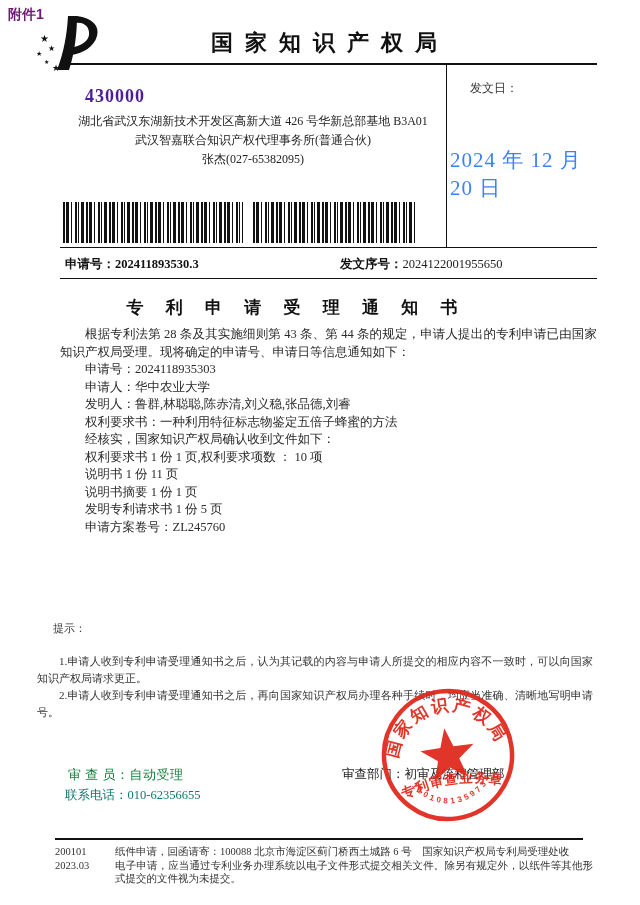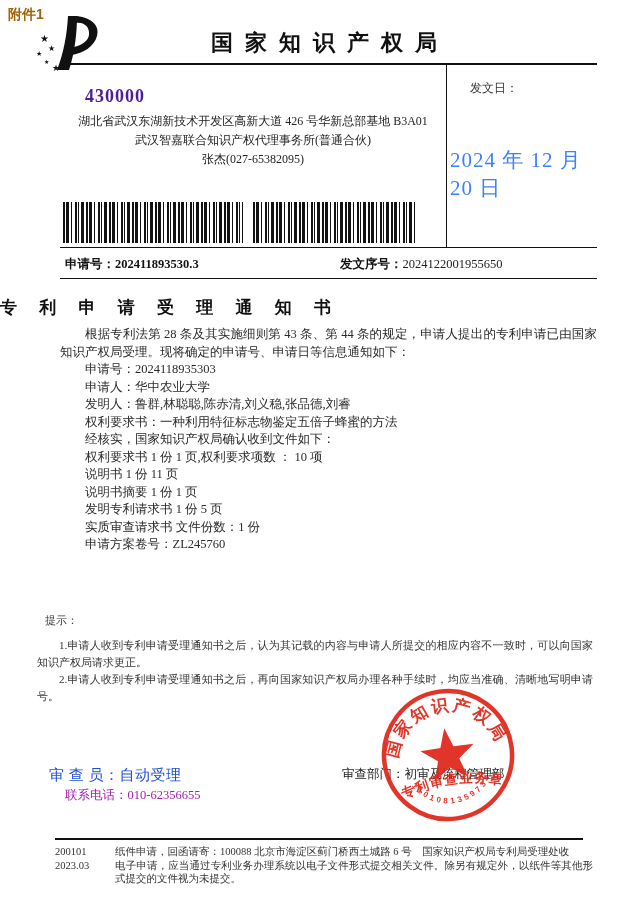--- a/index.html
+++ b/index.html
@@ -4,21 +4,21 @@
 <style>
   html,body{margin:0;padding:0;background:#888;}
   .page{
     position:relative;width:640px;height:905px;background:#ffffff;
     font-family:"Liberation Serif","DejaVu Serif",serif;color:#222;
     margin:0 auto;overflow:hidden;
   }
   .abs{position:absolute;}
   
   .attachment{left:8px;top:6px;font-family:"Liberation Sans","DejaVu Sans",sans-serif;
-    font-weight:bold;font-size:14px;color:#a16207;}
+    font-weight:bold;font-size:14px;color:#701a75;}
   .logo{left:28px;top:14px;width:72px;height:58px;}
   .agency-title{left:0;top:28px;width:660px;text-align:center;font-size:22px;
     letter-spacing:12px;font-weight:600;color:#111;}
   .rule{background:#111;height:1.5px;}
   .rule-top{left:60px;top:63px;width:537px;}
   .vdiv{left:446px;top:63px;width:1.2px;height:185px;background:#111;}
   
   .postal{left:85px;top:86px;font-size:18px;font-weight:bold;letter-spacing:1px;color:#4c1d95;}
   .addr-wrap{left:60px;top:112px;width:386px;text-align:center;font-size:12px;
     line-height:19px;color:#222;}
@@ -33,34 +33,34 @@
       #121212 15px 16px,#fff 16px 18px,#121212 18px 21px,#fff 21px 23px);}
   .bc1{left:63px;width:180px;}
   .bc2{left:253px;width:162px;}
   .rule-bc{left:60px;top:247px;width:537px;height:1.2px;}
   
   .ref-left{left:65px;top:256px;font-size:12.5px;font-weight:bold;color:#111;}
   .ref-right{left:340px;top:256px;font-size:12.5px;color:#222;}
   .ref-right b{font-weight:bold;color:#111;}
   .rule-ref{left:60px;top:278px;width:537px;height:1.2px;}
   
-  .doc-title{left:0;top:296px;width:593px;font-size:17px;
+  .doc-title{left:0;top:296px;width:593px;text-align:center;font-size:17px;
     font-weight:600;letter-spacing:9px;color:#111;}
   
   .body-text{left:60px;top:326px;width:537px;font-size:12.5px;line-height:17.5px;
     color:#2a2a2a;text-align:justify;}
   .body-text p{margin:0;text-indent:2em;}
   .detail{margin:0;text-indent:2em;}
   
   .hints{left:37px;top:604px;width:556px;font-size:11px;line-height:17px;color:#333;}
   .hints .h-item{margin:0;text-indent:2em;text-align:justify;}
-  .hints .h-label{margin:8px;}
+  .hints .h-label{margin:16px;}
   
-  .sig-examiner{left:49px;top:766px;font-size:15px;color:#1d4ed8;letter-spacing:.5px;}
-  .sig-phone{left:65px;top:787px;font-size:12.5px;color:#a21caf;}
+  .sig-examiner{left:68px;top:766px;font-size:13px;color:#15803d;letter-spacing:.5px;}
+  .sig-phone{left:65px;top:787px;font-size:12.5px;color:#0f766e;}
   .sig-dept{left:342px;top:766px;font-size:12.5px;color:#222;}
   
   .seal{left:377px;top:684px;width:142px;height:142px;transform:rotate(-8deg);opacity:.92;}
   
   .rule-foot{left:55px;top:838px;width:528px;height:2px;background:#111;}
   .foot-codes{left:55px;top:845px;font-size:10.5px;line-height:13.5px;color:#333;}
   .foot-text{left:115px;top:845px;width:478px;font-size:10.5px;line-height:13.5px;
     color:#333;text-align:justify;}
   .foot-text p{margin:0;}
 </style>
@@ -110,21 +110,20 @@
     <p>根据专利法第 28 条及其实施细则第 43 条、第 44 条的规定，申请人提出的专利申请已由国家知识产权局受理。现将确定的申请号、申请日等信息通知如下：</p>
     <p class="detail">申请号：2024118935303</p>
     <p class="detail">申请人：华中农业大学</p>
     <p class="detail">发明人：鲁群,林聪聪,陈赤清,刘义稳,张品德,刘睿</p>
     <p class="detail">权利要求书：一种利用特征标志物鉴定五倍子蜂蜜的方法</p>
     <p class="detail">经核实，国家知识产权局确认收到文件如下：</p>
     <p class="detail">权利要求书 1 份 1 页,权利要求项数 ： 10 项</p>
     <p class="detail">说明书 1 份 11 页</p>
     <p class="detail">说明书摘要 1 份 1 页</p>
     <p class="detail">发明专利请求书 1 份 5 页</p>
-    <p class="detail">实质审查请求书 文件份数：1 份</p>
     <p class="detail">申请方案卷号：ZL245760</p>
   </div>
 
   <div class="abs hints">
     <p class="h-label">提示：</p>
     <p class="h-item">1.申请人收到专利申请受理通知书之后，认为其记载的内容与申请人所提交的相应内容不一致时，可以向国家知识产权局请求更正。</p>
     <p class="h-item">2.申请人收到专利申请受理通知书之后，再向国家知识产权局办理各种手续时，均应当准确、清晰地写明申请号。</p>
   </div>
 
   <div class="abs sig-examiner"><span>审 查 员：</span><span>自动受理</span></div>

